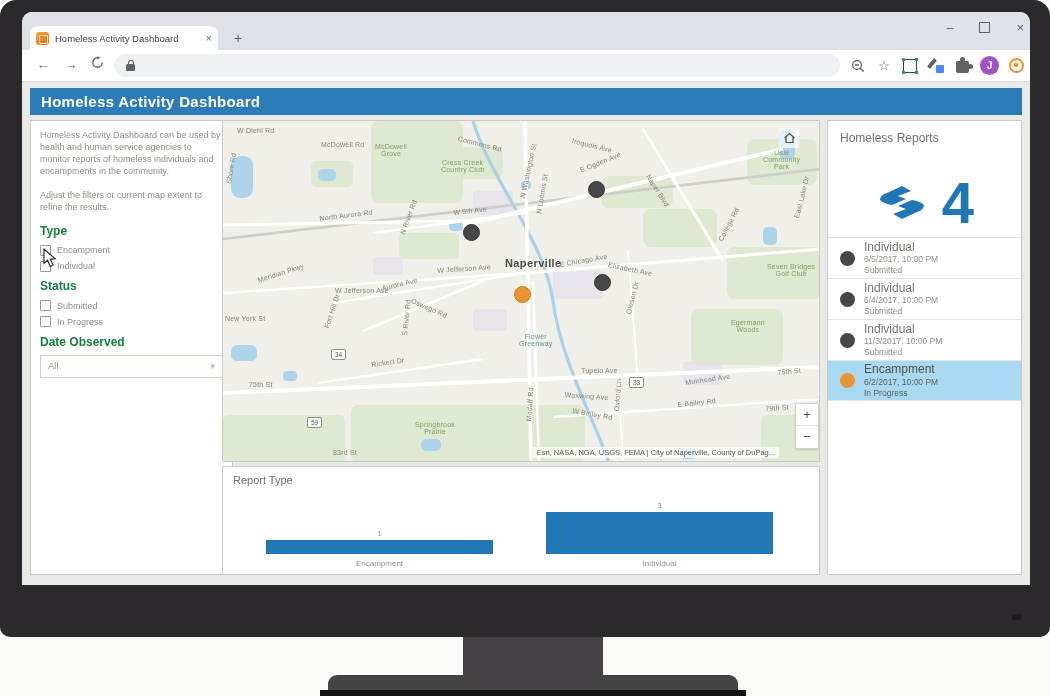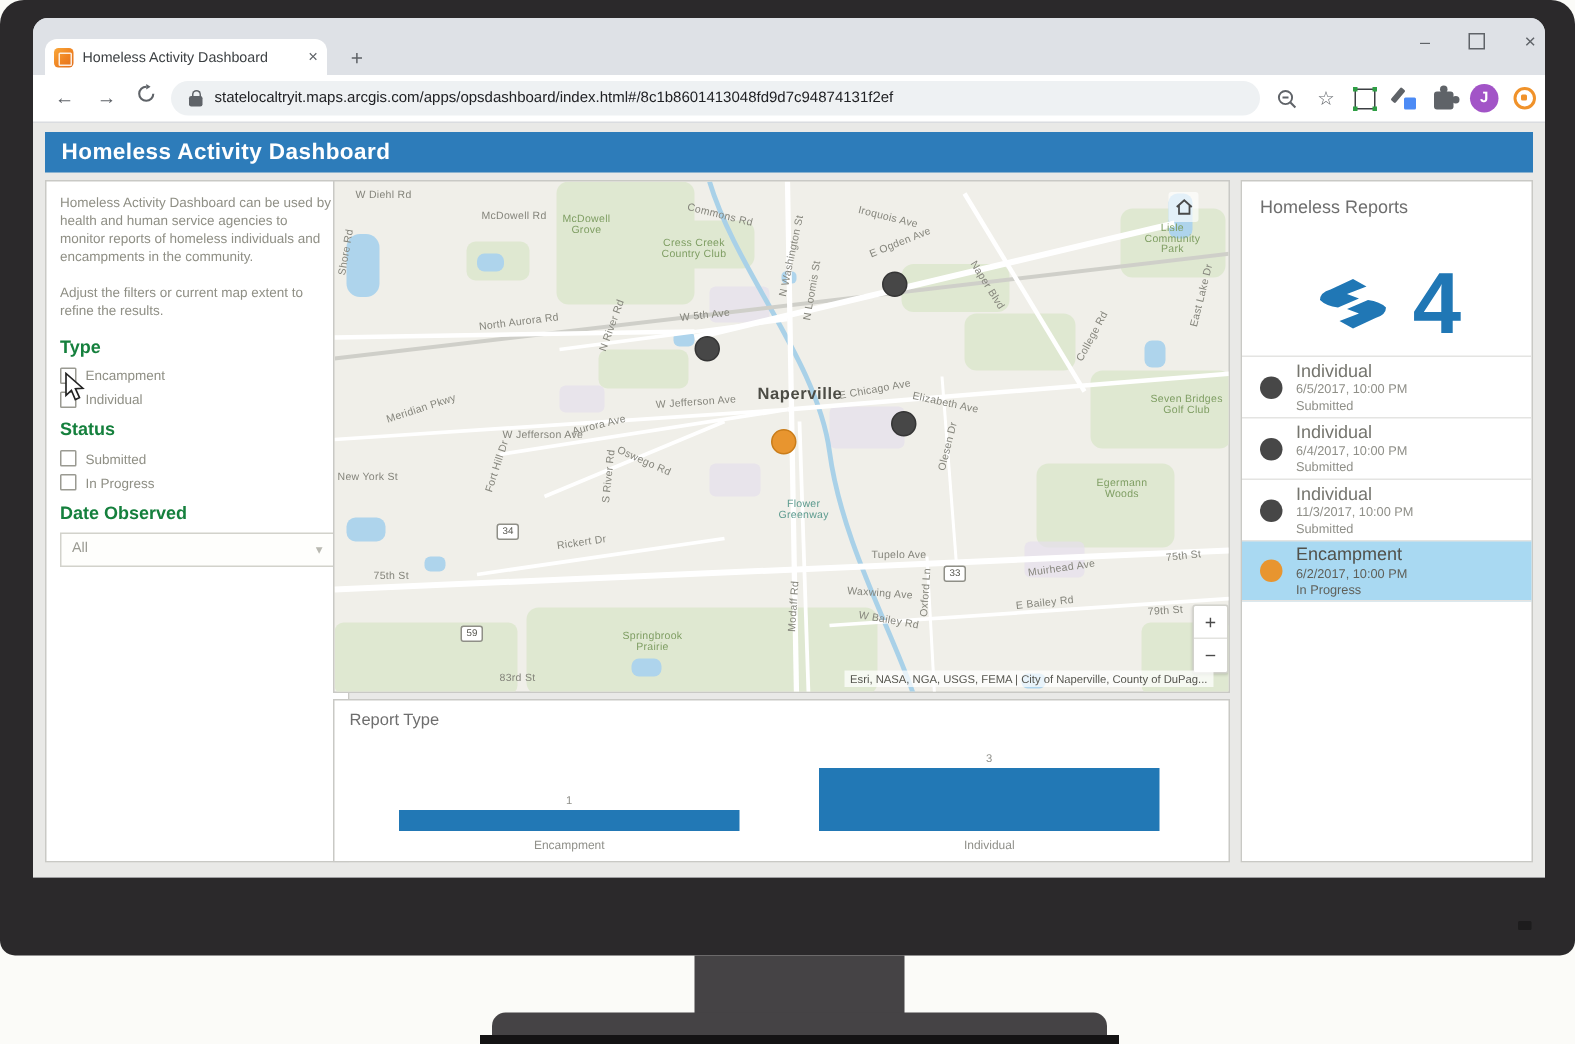--- a/index.html
+++ b/index.html
@@ -74,21 +74,21 @@
   .map-label.teal{color:#5d9b8f;text-align:center;white-space:pre-line;}
   .map-label.city{font-size:11px;font-weight:bold;color:#4c4c45;letter-spacing:.4px;}
   .map-marker{position:absolute;width:17px;height:17px;border-radius:50%;box-sizing:border-box;}
   .map-marker.individual{background:#474747;border:1px solid #353535;}
   .map-marker.encampment{background:#e8952f;border:1px solid #c97c19;}
   .shield{position:absolute;background:#fff;border:1px solid #8f8f87;border-radius:2px;font-size:6.5px;color:#55554e;padding:1px 3px;}
   .home-btn{position:absolute;left:556px;top:7px;width:20px;height:20px;background:rgba(255,255,255,.65);border-radius:2px;display:flex;align-items:center;justify-content:center;}
   .zoomctl{position:absolute;left:572px;top:282px;width:22px;height:44px;background:#fff;border:1px solid #d2d2cc;border-radius:2px;box-shadow:0 1px 2px rgba(0,0,0,.15);}
   .zoomctl div{height:21px;text-align:center;line-height:21px;font-size:13px;color:#4a4a4a;}
   .zoomctl .zin{border-bottom:1px solid #e3e3df;}
-  .map-attrib{position:absolute;right:10px;bottom:3px;background:rgba(255,255,255,.72);font-size:7.5px;color:#55554e;padding:1px 4px;white-space:nowrap;}
+  .map-attrib{position:absolute;right:40px;bottom:3px;background:rgba(255,255,255,.72);font-size:7.5px;color:#55554e;padding:1px 4px;white-space:nowrap;}
 
   
   .chart-title{position:absolute;left:10px;top:7px;font-size:11px;color:#6e6e6e;}
   .chart-area{position:absolute;left:0;top:0;right:0;bottom:0;}
   .bar{position:absolute;background:#2278b5;}
   .bar-val{position:absolute;font-size:7.5px;color:#90908a;text-align:center;}
   .bar-cat{position:absolute;font-size:8px;color:#90908a;text-align:center;top:92px;}
 
   
   .rp-title{font-size:12px;color:#6e6e6e;padding:10px 12px 0 12px;}
@@ -136,21 +136,20 @@
           <svg width="13" height="13" viewBox="0 0 13 13">
               <path d="M6.5 1.8 A4.7 4.7 0 1 0 11.2 6.5" fill="none" stroke="#5f6368" stroke-width="1.4"></path>
               <path d="M6.5 0 L9.4 1.8 L6.5 3.6 Z" fill="#5f6368"></path>
             </svg>
         </div>
         <div class="url-pill">
           <span class="lock-ic">
               <i class="shackle"></i>
               <i class="body"></i>
             </span>
-          <span class="url-text">statelocaltryit.maps.arcgis.com/apps/opsdashboard/index.html#/8c1b8601413048fd9d7c94874131f2ef</span>
         </div>
         <div class="tb-right">
           <span class="ic">
             <svg width="14" height="14" viewBox="0 0 14 14">
                 <circle cx="6" cy="6" r="4.4" fill="none" stroke="#5f6368" stroke-width="1.3"></circle>
                 <line x1="4" y1="6" x2="8" y2="6" stroke="#5f6368" stroke-width="1.3"></line>
                 <line x1="9.3" y1="9.3" x2="12.6" y2="12.6" stroke="#5f6368" stroke-width="1.4"></line>
               </svg>
           </span>
           <span class="ic star-ic">☆</span>

